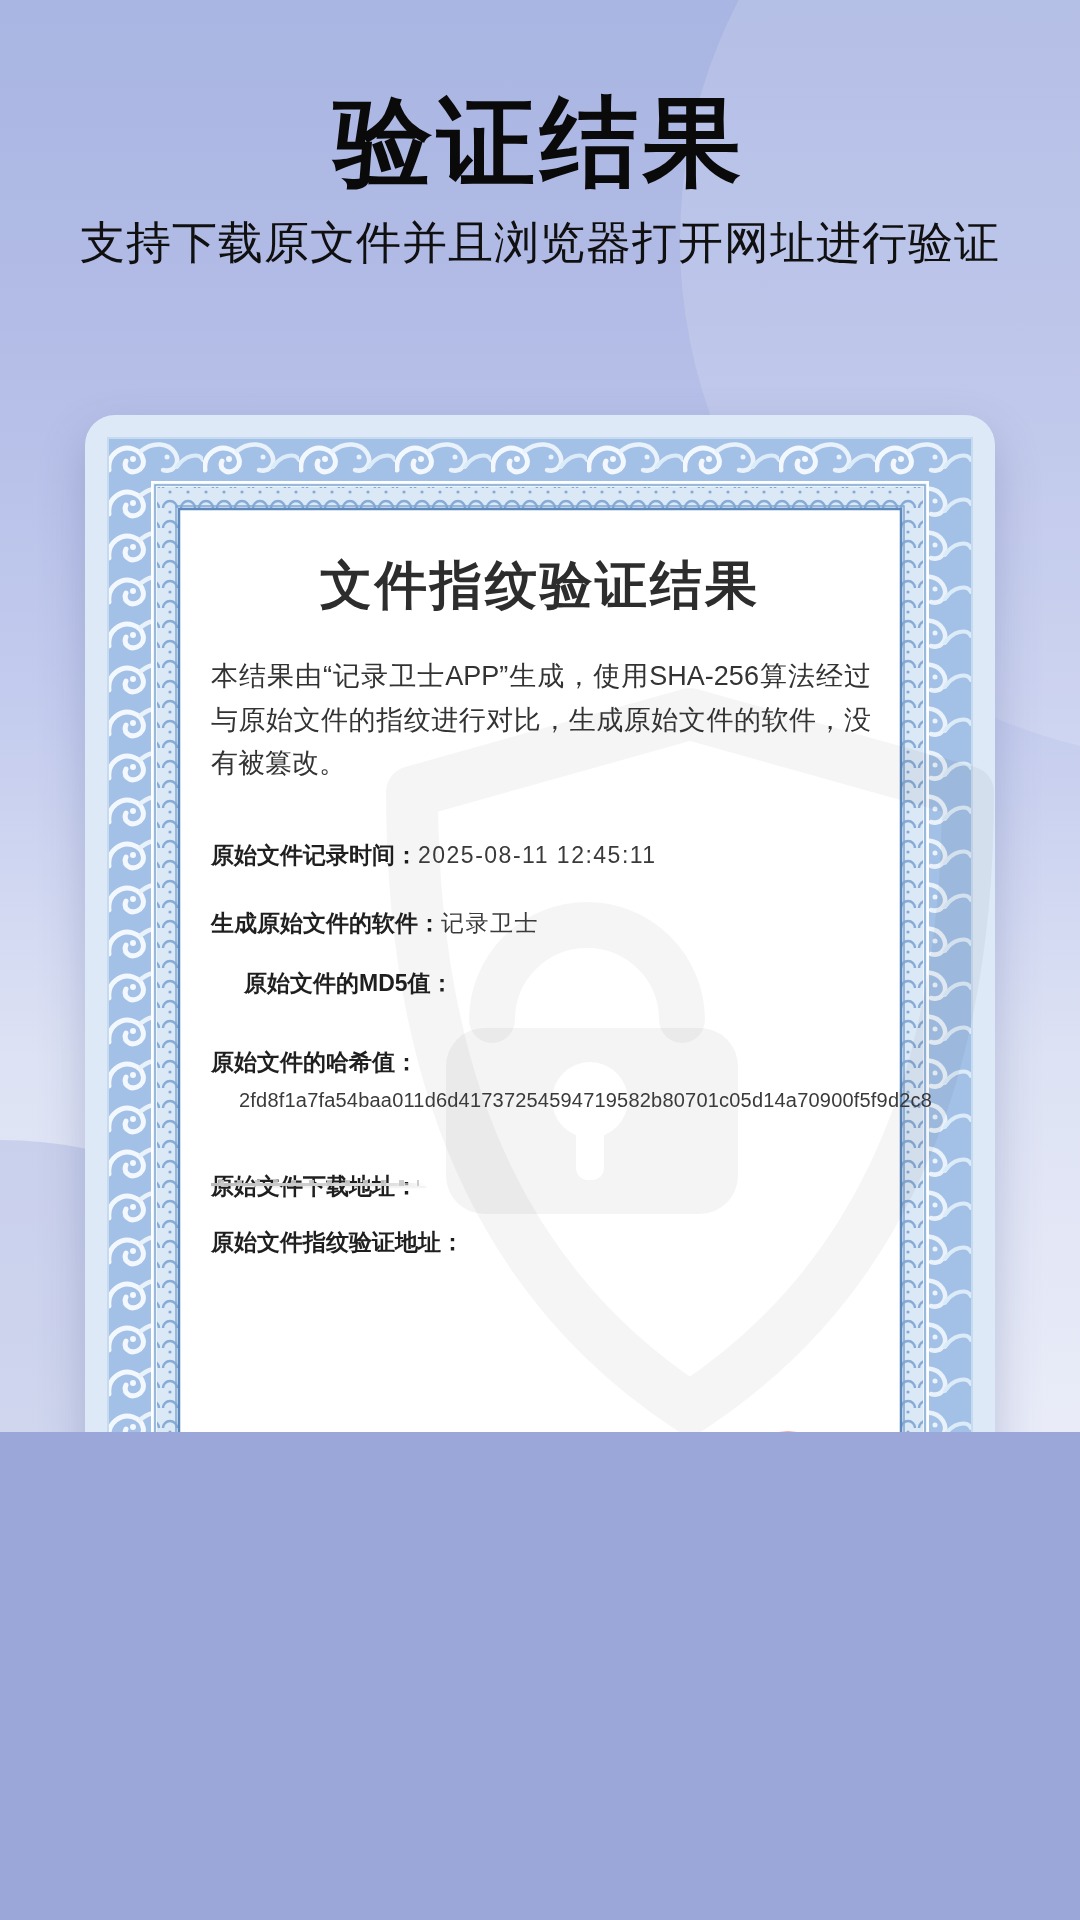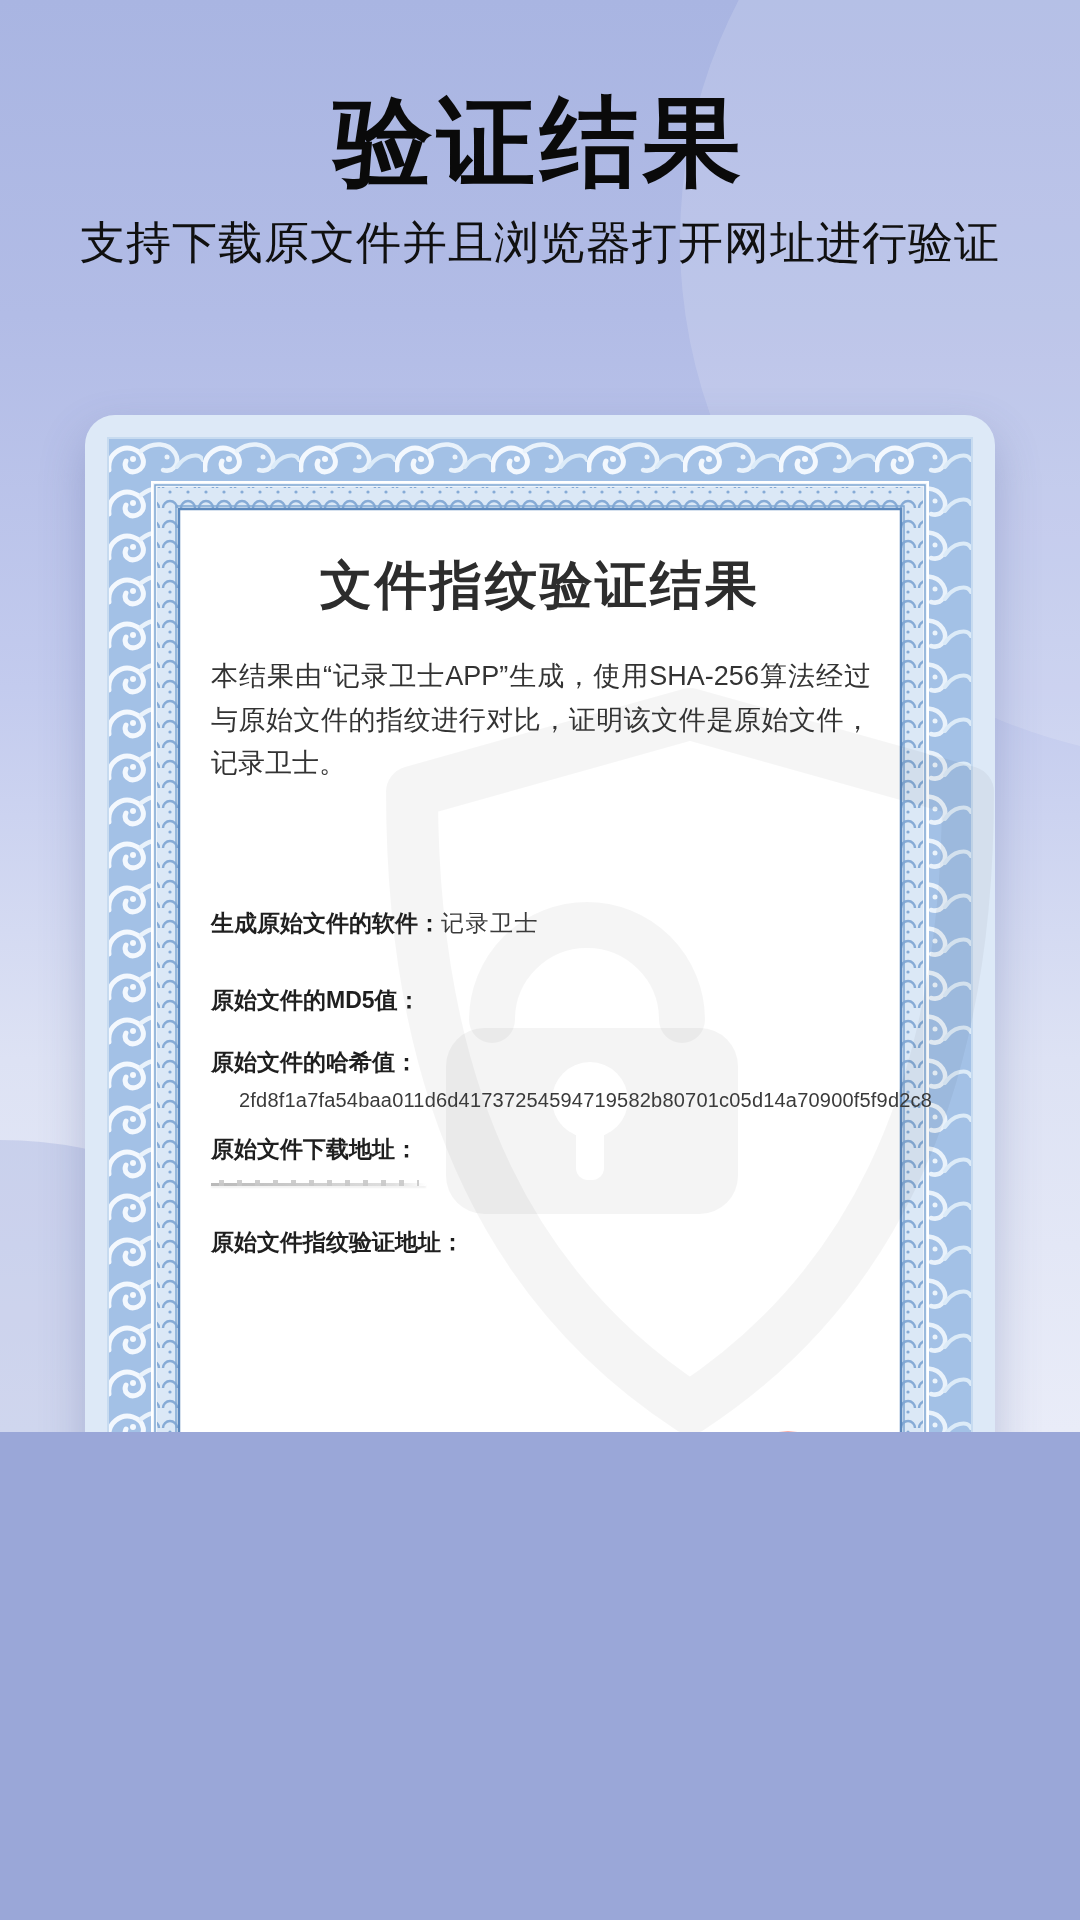--- a/index.html
+++ b/index.html
@@ -42,23 +42,23 @@
     position:absolute;top:146px;left:32px;width:660px;
     font-size:27px;line-height:1.62;color:#333;text-align:justify;
   }
   .row{position:absolute;left:32px;width:660px;white-space:nowrap;}
   .lbl{font-size:23px;font-weight:bold;color:#1f1f1f;}
   .val-inline{font-size:23px;color:#3a3a3a;letter-spacing:1.5px;}
   .val-md5{font-size:27px;color:#3a3a3a;}
   .val-hash{font-size:20px;color:#3a3a3a;letter-spacing:0.2px;margin-left:28px;}
   .val-url{font-size:23px;color:#3a3a3a;}
   .row.f1{top:331px;} .row.f2{top:399px;}
-  .row.f3l{top:476px;} .row.f3v{top:492px;}
+  .row.f3l{top:459px;margin-left:33px;} .row.f3v{top:492px;}
   .row.f4l{top:538px;} .row.f4v{top:580px;}
-  .row.f5l{top:625px;font-family:Liberation Serif, serif;}
+  .row.f5l{top:662px;font-family:Liberation Serif, serif;}
   .placeholder-line{
     position:absolute;left:32px;top:674px;width:215px;height:3px;
     background:linear-gradient(90deg,#b9b9b9,#e0e0e0 85%,rgba(224,224,224,0));
     box-shadow:0 2px 2px rgba(0,0,0,0.06);
   }
   .placeholder-line .dots{
     position:absolute;left:8px;top:-3px;width:200px;height:6px;
     background:repeating-linear-gradient(90deg,rgba(200,200,200,0.9) 0 5px,rgba(255,255,255,0) 5px 18px);
   }
   .row.f6l{top:718px;} .row.f6v{top:750px;}
@@ -120,22 +120,25 @@
   <svg class="watermark-svg" width="700" height="770" viewBox="0 0 700 770">
     <path d="M350,34 L628,112 C628,430 518,618 350,728 C182,618 72,430 72,112 Z" fill="none" stroke="rgba(0,0,0,0.040)" stroke-width="52" stroke-linejoin="round"></path>
     <path d="M152,340 a 95,95 0 0 1 190,0" fill="none" stroke="rgba(0,0,0,0.040)" stroke-width="46" stroke-linecap="round"></path>
     <rect x="106" y="348" width="292" height="186" rx="38" fill="rgba(0,0,0,0.042)"></rect>
     <circle cx="250" cy="420" r="38" fill="#ffffff"></circle>
     <rect x="236" y="428" width="28" height="72" rx="12" fill="#ffffff"></rect>
   </svg>
 
   <div class="cert-content">
     <div class="cert-title">文件指纹验证结果</div>
-    <div class="cert-desc">本结果由“记录卫士APP”生成，使用SHA-256算法经过与原始文件的指纹进行对比，证明该文件是原始文件，记录卫士。</div>
-
+    <div class="cert-desc">本结果由“记录卫士APP”生成，使用SHA-256算法经过与原始文件的指纹进行对比，生成原始文件的软件，没有被篡改。</div>
+
+    <div class="row f1">
+      <span class="lbl">原始文件记录时间：</span><span class="val-inline">2025-08-11 12:45:11</span>
+    </div>
     <div class="row f2">
       <span class="lbl">生成原始文件的软件：</span><span class="val-inline">记录卫士</span>
     </div>
     <div class="row f3l">
       <span class="lbl">原始文件的MD5值：</span>
     </div>
     <div class="row f4l">
       <span class="lbl">原始文件的哈希值：</span>
     </div>
     <div class="row f4v">

